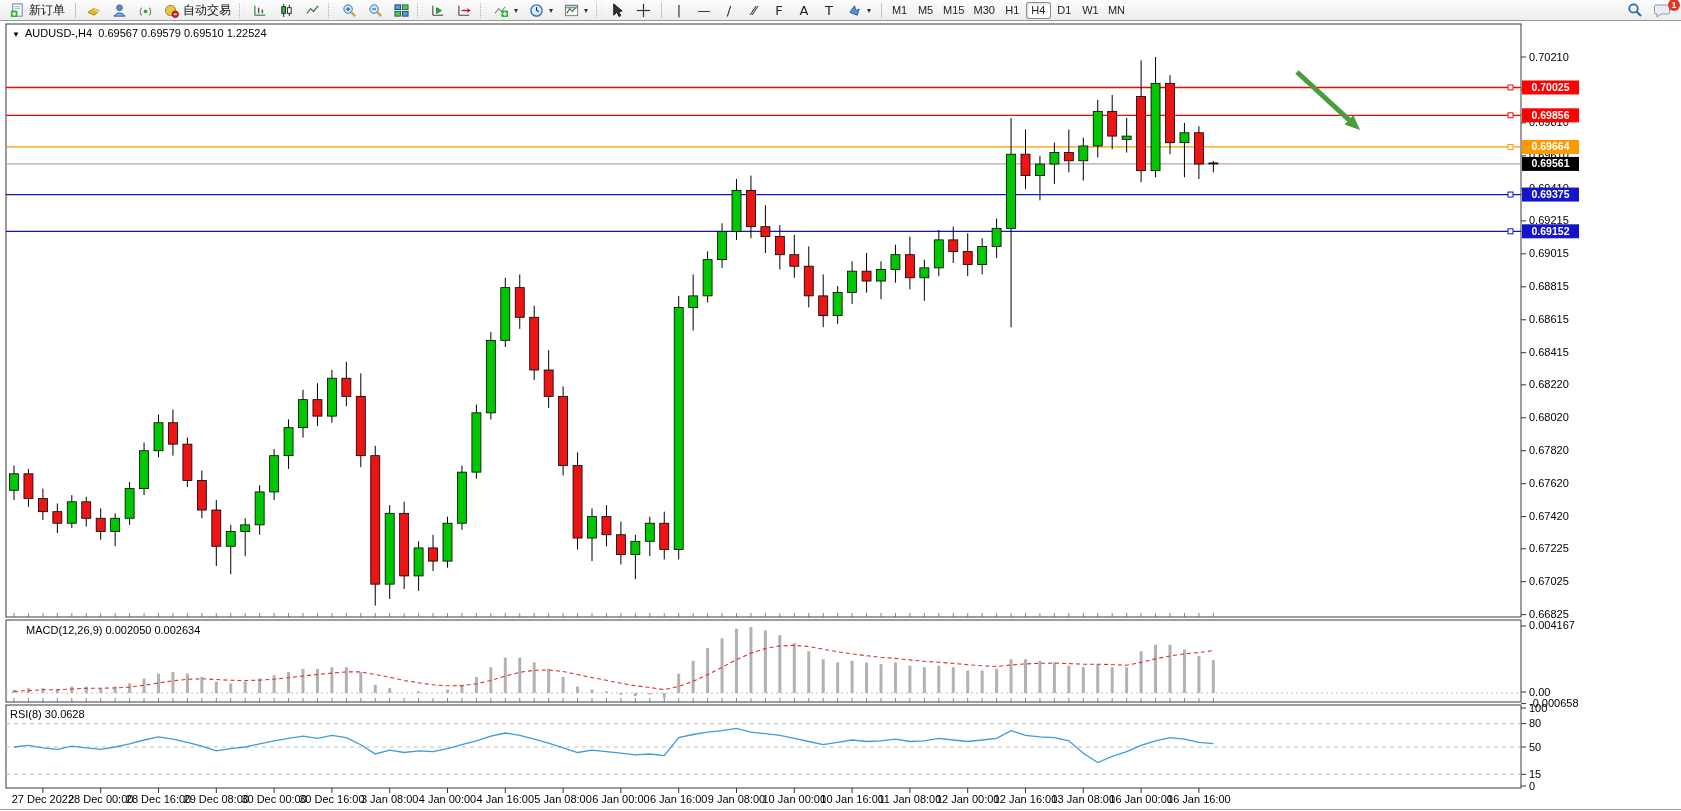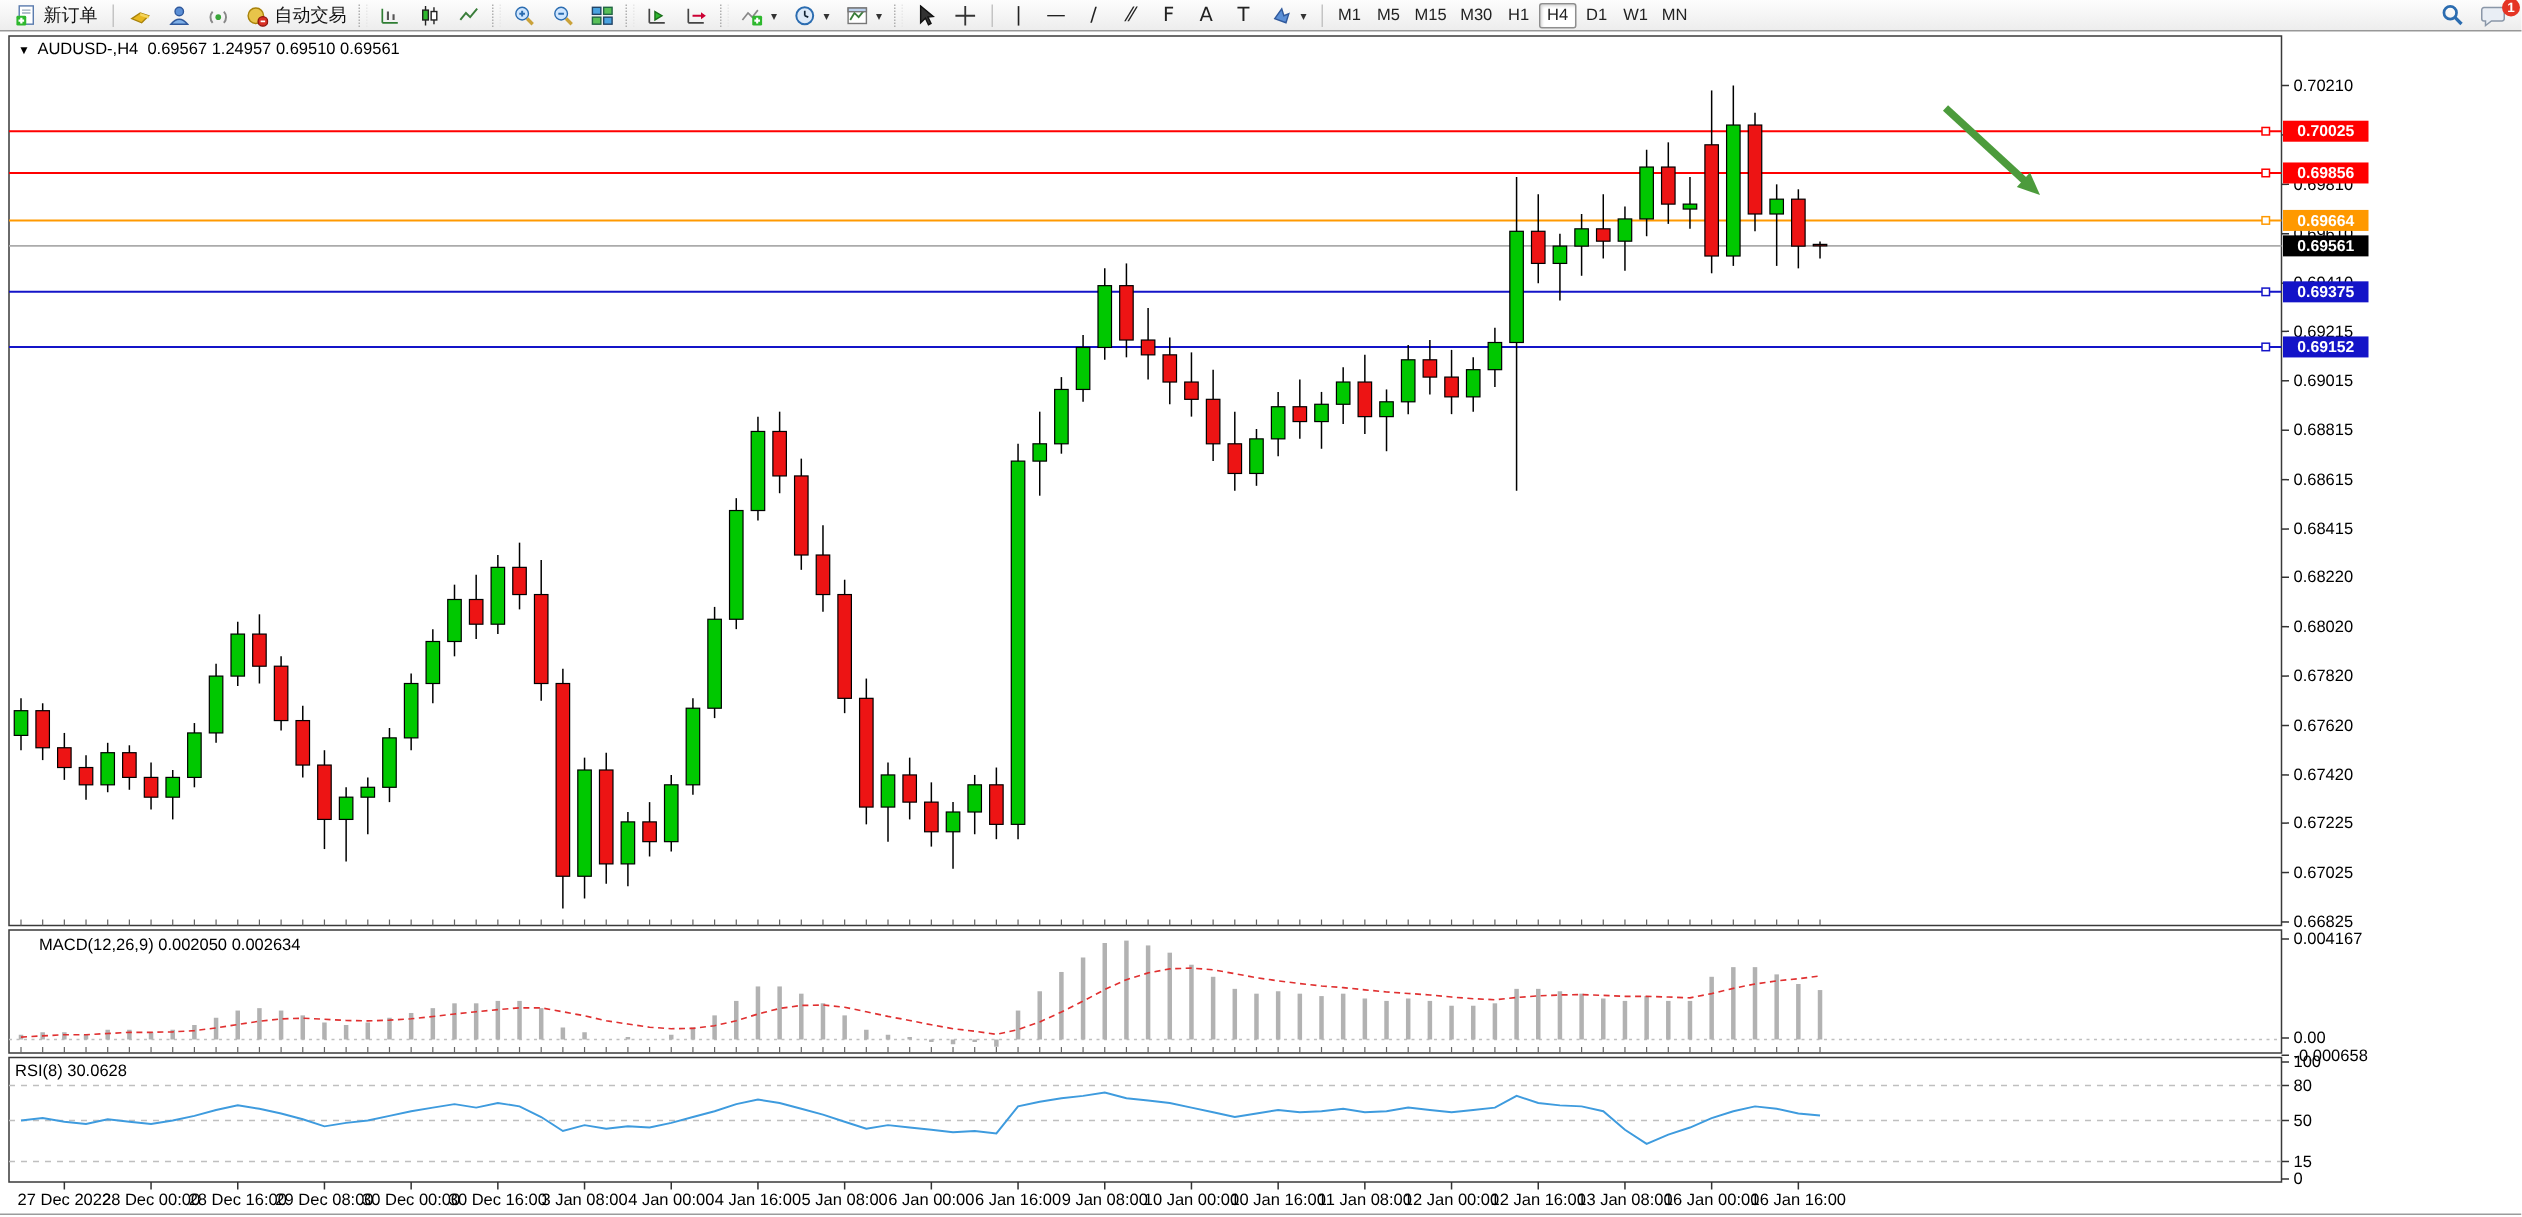--- a/index.html
+++ b/index.html
@@ -217,21 +217,21 @@
   </button>
   <button class="tb notif">
     <svg width="17" height="16" viewBox="0 0 17 16">
         <path d="M2 3 h12 a1.5 1.5 0 0 1 1.5 1.5 v6 a1.5 1.5 0 0 1 -1.5 1.5 h-7 l-4 3 v-3 h-1 a1.5 1.5 0 0 1 -1.5 -1.5 v-6 A1.5 1.5 0 0 1 2 3" fill="#e9eef5" stroke="#8a97a8"></path>
       </svg>
     <span class="badge">1</span>
   </button>
 </div>
 
 <div class="ov" style="top:27px;left:12px">
-  <span class="tri">▼</span><span>AUDUSD-,H4</span>&nbsp;&nbsp;<span>0.69567 1.24957 0.69510 0.69561</span>
+  <span class="tri">▼</span><span>AUDUSD-,H4</span>&nbsp;&nbsp;<span>0.69567 0.69579 0.69510 1.22524</span>
 </div>
 <div class="ov" style="top:624px;left:26px">
   <span>MACD(12,26,9)</span>&nbsp;<span>0.002050 0.002634</span>
 </div>
 <div class="ov" style="top:708px;left:10px">
   <span>RSI(8)</span>&nbsp;<span>30.0628</span>
 </div>
 
 <svg id="chart" width="1681" height="811">
     <g>

